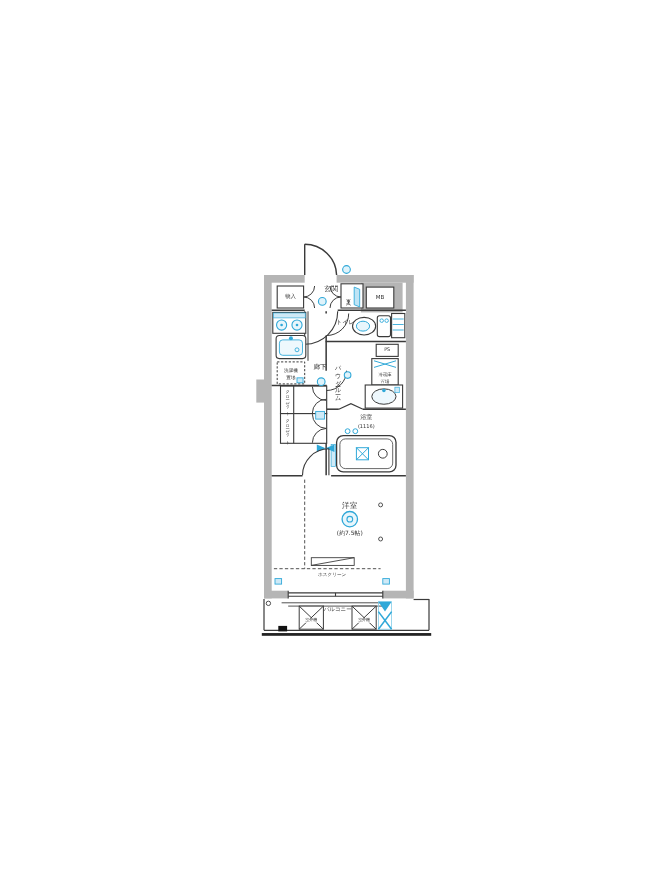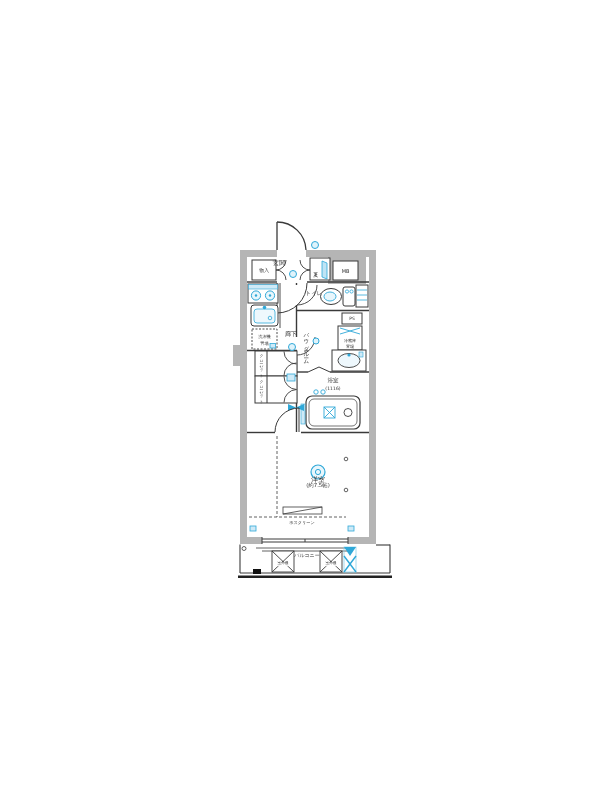--- a/index.html
+++ b/index.html
@@ -213,36 +213,36 @@
     <line x1="320" y1="572" x2="342" y2="551"></line>
   </g>
   <g>
     <rect x="344" y="547" width="12" height="25" fill="none" stroke="#7fcbe8" stroke-width="0.7"></rect>
     <polygon points="344,547 356,547 350,556" fill="#2fa8d8"></polygon>
     <line x1="344" y1="556" x2="356" y2="572" stroke="#2fa8d8" stroke-width="1.4"></line>
     <line x1="356" y1="556" x2="344" y2="572" stroke="#2fa8d8" stroke-width="1.4"></line>
   </g>
 </svg>
 
-<div class="lbl" style="left:279px;top:263px;font-size:6.5px;">玄関</div>
+<div class="lbl" style="left:301px;top:263px;font-size:6.5px;">玄関</div>
 <div class="lbl" style="left:264px;top:270px;font-size:5px;">物入</div>
 <div class="lbl lbl-v" style="left:315px;top:269px;font-size:4.5px;">下足入</div>
 <div class="lbl" style="left:345.5px;top:270.5px;font-size:5px;">MB</div>
 <div class="lbl" style="left:314px;top:294px;font-size:5.5px;">トイレ</div>
 <div class="lbl" style="left:291px;top:334px;font-size:6px;">廊下</div>
 <div class="lbl lbl-v" style="left:306px;top:345px;font-size:5.5px;">パウダールーム</div>
 <div class="lbl" style="left:352px;top:318.5px;font-size:4.5px;">PS</div>
 <div class="lbl" style="left:350px;top:341px;font-size:4px;">冷蔵庫</div>
 <div class="lbl" style="left:350px;top:347px;font-size:4px;">置場</div>
 <div class="lbl" style="left:264.5px;top:337px;font-size:4.2px;">洗濯機</div>
 <div class="lbl" style="left:264.5px;top:344px;font-size:4.2px;">置場</div>
 <div class="lbl lbl-v" style="left:261px;top:363.5px;font-size:3.8px;">クローゼット</div>
 <div class="lbl lbl-v" style="left:261px;top:389.5px;font-size:3.8px;">クローゼット</div>
 <div class="lbl" style="left:333px;top:380.5px;font-size:5.5px;">浴室</div>
 <div class="lbl" style="left:333px;top:388.5px;font-size:4.6px;">(1116)</div>
-<div class="lbl" style="left:318px;top:480px;font-size:7px;">洋室</div>
+<div class="lbl" style="left:318px;top:460px;font-size:7px;">洋室</div>
 <div class="lbl" style="left:318px;top:486px;font-size:5.4px;">(約7.5帖)</div>
 <div class="lbl" style="left:302px;top:522.5px;font-size:4.2px;">ホスクリーン</div>
 <div class="lbl" style="left:307px;top:554.5px;font-size:5px;">バルコニー</div>
 <div class="lbl lbl-bg" style="left:283px;top:564px;font-size:3.6px;">室外機</div>
 <div class="lbl lbl-bg" style="left:331px;top:564px;font-size:3.6px;">室外機</div>
 
 </div>
 
 </body></html>

